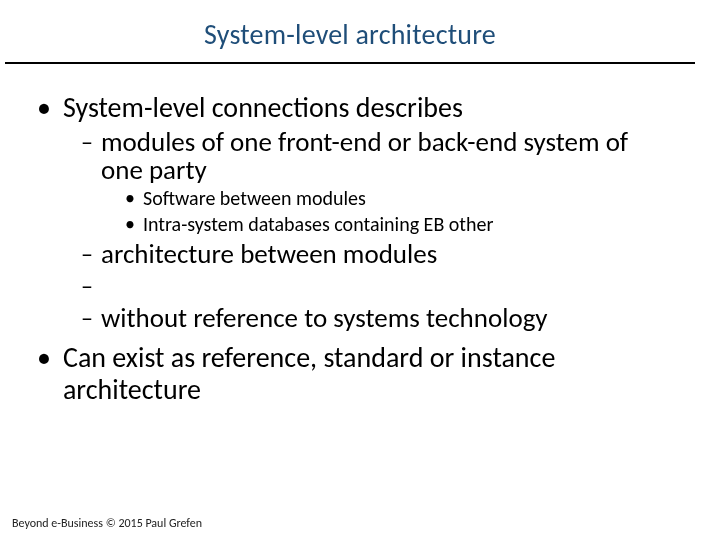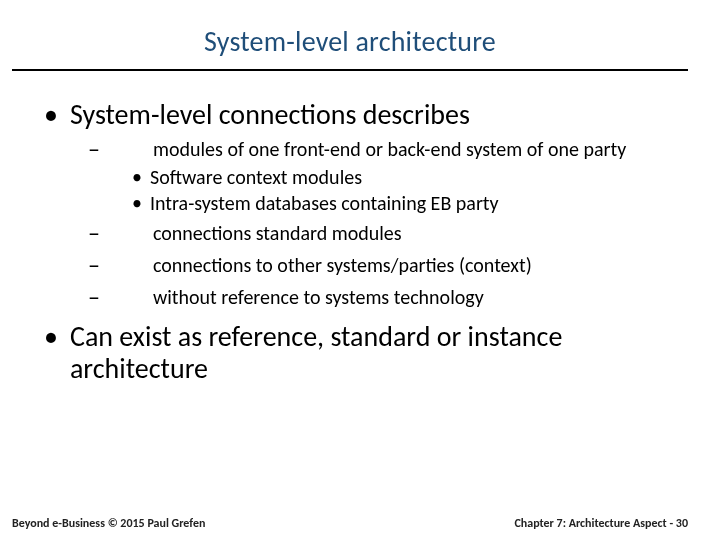--- a/index.html
+++ b/index.html
@@ -7,21 +7,21 @@
   body {
     font-family: Calibri, "Segoe UI", Arial, sans-serif;
     background: #ffffff;
     color: #000000;
     position: relative;
   }
   .slide {
     width: 700px;
     height: 540px;
     position: relative;
-    padding: 12px;
+    padding: 5px;
   }
   .title-wrap {
     width: 100%;
     text-align: center;
     padding-top: 12px;
     padding-bottom: 6px;
   }
   .title {
     font-size: 28px;
     color: #1f4e79;
@@ -62,24 +62,23 @@
     margin-left: 56px;
     padding-right: 8px;
   }
   .l2 .dash {
     font-size: 24px;
     line-height: 28px;
     margin-right: 8px;
     color: #000;
   }
   .l2 .txt {
-    font-size: 20px;
+    font-size: 27px;
     line-height: 28px;
     color: #000;
-    margin-left: 45px;
   }
   .l3 {
     display: flex;
     align-items: flex-start;
     margin-top: 2px;
     margin-left: 100px;
     padding-right: 8px;
   }
   .l3 .bullet {
     font-size: 20px;
@@ -95,21 +94,20 @@
   .footer {
     position: absolute;
     bottom: 10px;
     left: 0;
     width: 100%;
     padding: 0 12px;
     display: flex;
     justify-content: space-between;
     font-size: 12px;
     color: #222;
-    font-weight: bold;
   }
   .gap-s { height: 4px; }
 </style>
 </head>
 <body>
 
 <div class="slide">
 
   <div class="title-wrap">
     <div class="title">System-level architecture</div>
@@ -123,50 +121,48 @@
       <div class="txt">System-level connections describes</div>
     </div>
 
     <div class="l2">
       <div class="dash">–</div>
       <div class="txt">modules of one front-end or back-end system of one party</div>
     </div>
 
     <div class="l3">
       <div class="bullet">•</div>
-      <div class="txt">Software context modules</div>
+      <div class="txt">Software between modules</div>
     </div>
 
     <div class="l3">
       <div class="bullet">•</div>
-      <div class="txt">Intra-system databases containing EB party</div>
+      <div class="txt">Intra-system databases containing EB other</div>
     </div>
 
     <div class="l2">
       <div class="dash">–</div>
-      <div class="txt">connections standard modules</div>
+      <div class="txt">architecture between modules</div>
     </div>
 
     <div class="l2">
       <div class="dash">–</div>
-      <div class="txt">connections to other systems/parties (context)</div>
     </div>
 
     <div class="l2">
       <div class="dash">–</div>
       <div class="txt">without reference to systems technology</div>
     </div>
 
     <div class="gap-s"></div>
 
     <div class="l1">
       <div class="bullet">•</div>
       <div class="txt">Can exist as reference, standard or instance architecture</div>
     </div>
 
   </div>
 
   <div class="footer">
     <div>Beyond e-Business © 2015 Paul Grefen</div>
-    <div>Chapter 7: Architecture Aspect - 30</div>
   </div>
 
 </div>
 
 </body></html>

